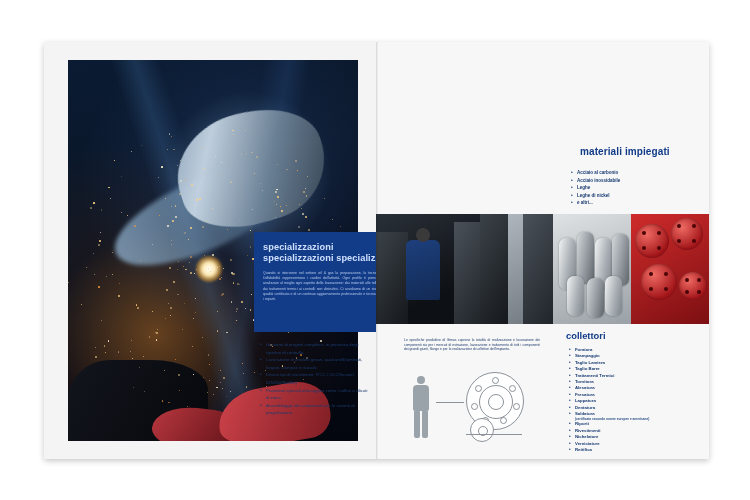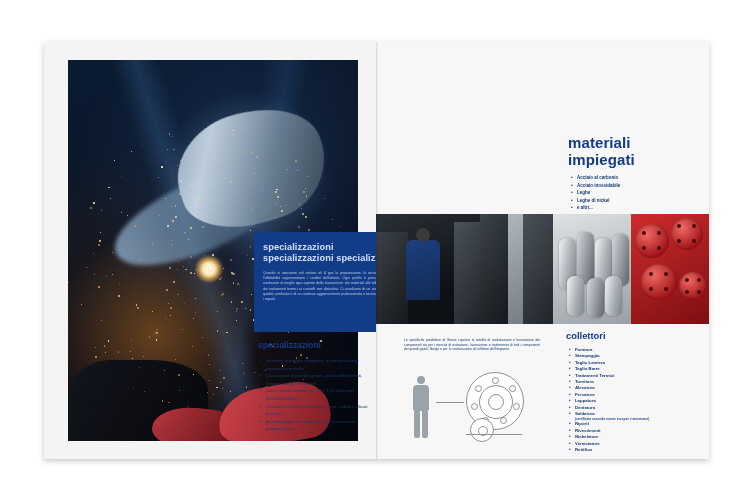--- a/index.html
+++ b/index.html
@@ -117,21 +117,21 @@
   }
   .spec-lower li:before{
     content:"•";position:absolute;left:-6px;top:0;color:#1c3c6e;font-size:4.6px;
   }
 
   
   .mat-block{
     position:absolute;left:192px;top:92px;width:128px;z-index:6;
   }
   .mat-block h3{
-    margin:0;color:#123b88;font-size:15px;font-weight:bold;letter-spacing:.1px;
+    margin:12px;color:#123b88;font-size:10px;font-weight:bold;letter-spacing:.1px;
   }
   .mat-block ul{margin:6px 0 0 0;padding:0 0 0 9px;list-style:none;}
   .mat-block li{
     color:#173a72;font-size:4.5px;font-weight:bold;line-height:7.6px;position:relative;
   }
   .mat-block li:before{
     content:"•";position:absolute;left:-6px;top:0;font-size:4.8px;color:#173a72;
   }
 
   .photo-strip{
@@ -500,21 +500,20 @@
             <div class="spark" style="left: 62.9px; top: 280.2px; width: 1px; height: 1px; background: rgb(255, 210, 133); opacity: 0.53;"></div>
           </div>
       </div>
 
       <div class="blue-block">
         <div class="bb-title">specializzazioni specializzazioni specializza</div>
         <div class="bb-body">Quando si interviene nel settore oil &amp; gas la preparazione, la tecnologia e l'affidabilità rappresentano i cardini dell'attività. Ogni profilo è pensato per analizzare al meglio ogni aspetto della lavorazione: dai materiali alle tolleranze, dai trattamenti termici ai controlli non distruttivi. Ci avvaliamo di un sistema di qualità certificato e di un continuo aggiornamento professionale e tecnico di tutti i reparti.</div>
       </div>
 
       <div class="spec-lower">
-        <h3>specializzazioni</h3>
         <ul>
           <li>Gestione di progetti complessi, in presenza degli ispettori di controllo.</li>
           <li>Lavorazione di prodotti grezzi, quali anelli laminati, forgiati, stampati e ricavati.</li>
           <li>Diversi tipi di rivestimenti: ITCC / CCC/Inconel 625/316/Stellite).</li>
           <li>Protezioni speciali anti-ruggine come i solfuri o silicati di zinco.</li>
           <li>Assemblaggio dei componenti per le società di progettazione.</li>
         </ul>
       </div>
     </div>
 

